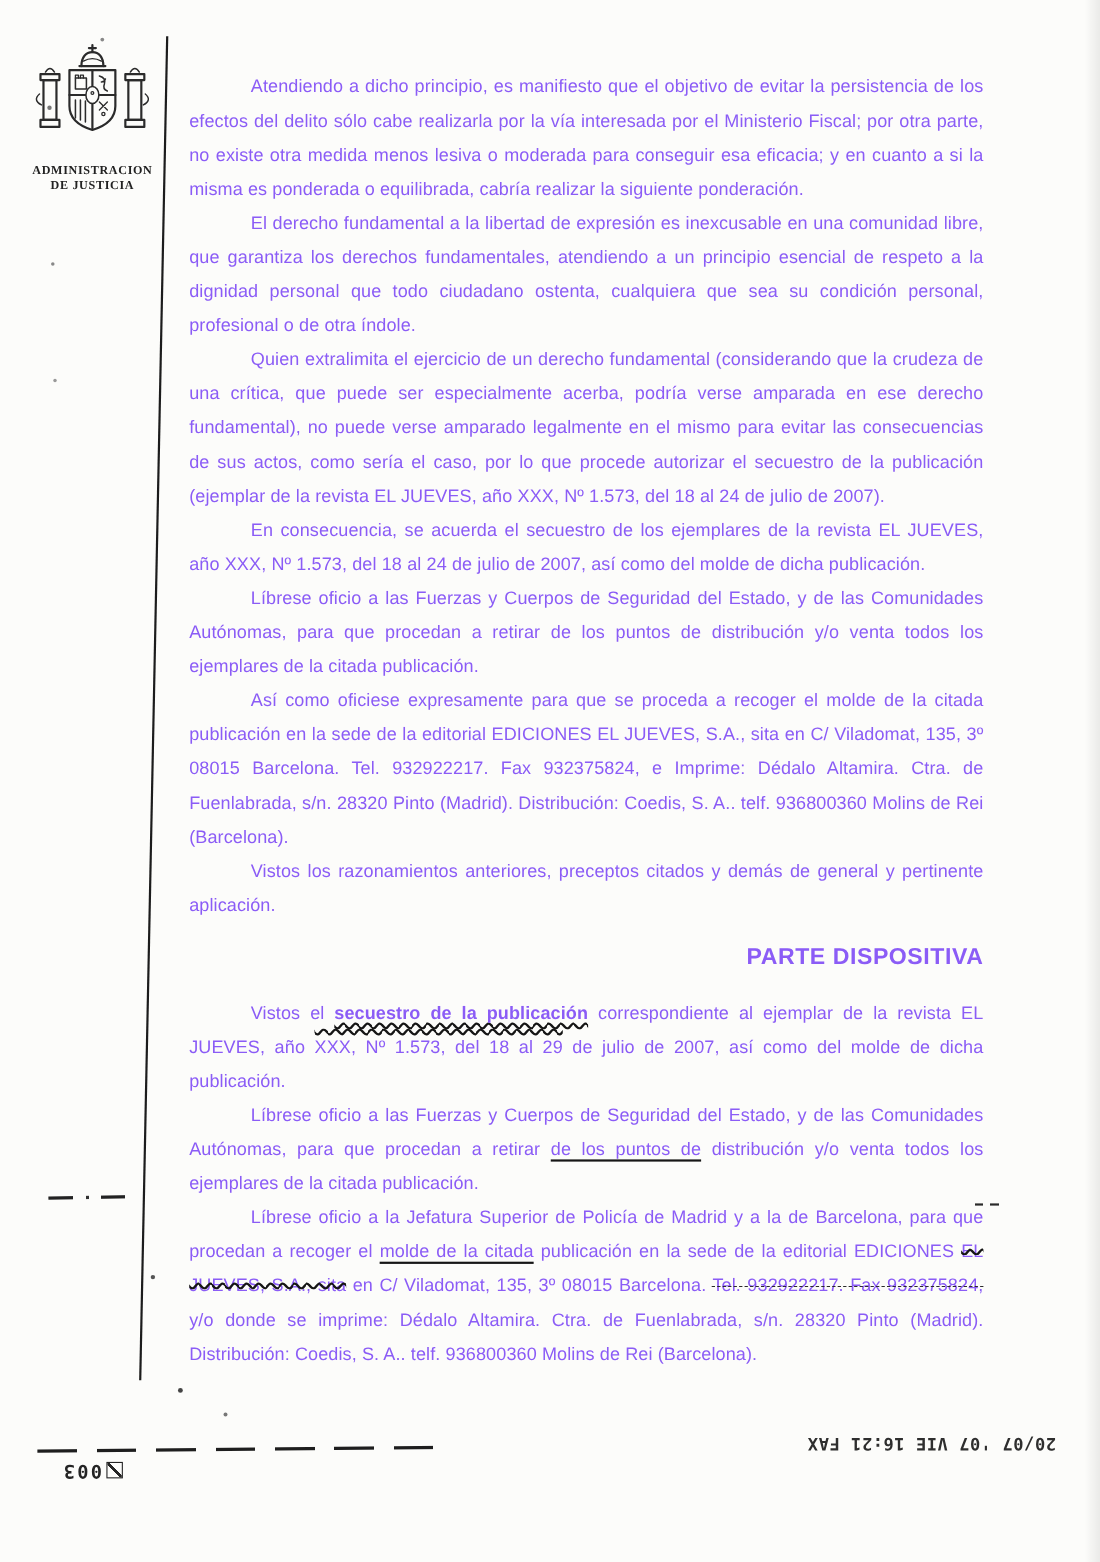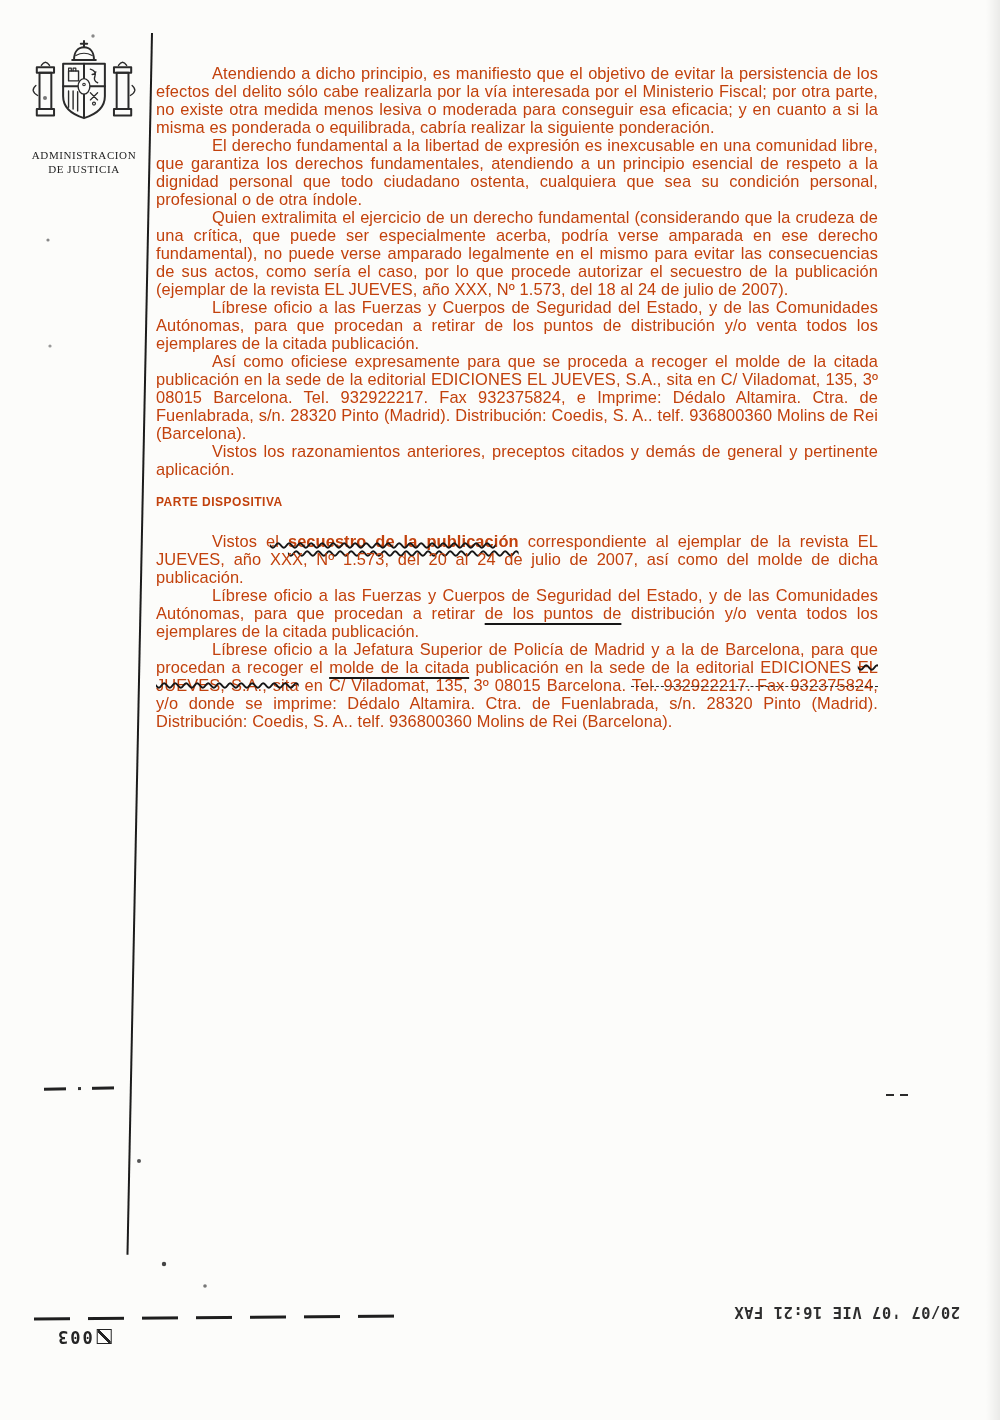--- a/index.html
+++ b/index.html
@@ -20,50 +20,50 @@
     pointer-events:none;
   }
 
   
   .margin-area { position:absolute; left:20px; top:38px; width:128px; text-align:center; }
   .coat { display:block; margin:0 auto; }
   .coat * { vector-effect:non-scaling-stroke; }
   .emblem-label {
     margin-top:6px;
     font-family:"Liberation Serif", serif;
-    font-weight:normal;
+    font-weight:bold;
     font-size:11px;
     letter-spacing:0.6px;
     line-height:14px;
     color:#222;
   }
 
   
   .vrule {
     position:absolute; left:151px; top:33px;
     width:1.7px; height:1222px;
     background:#1c1c1c;
     transform:rotate(1.15deg);
     transform-origin:top left;
   }
 
   
   .text-col {
-    position:absolute; left:156px; top:64px; width:722px;
-    font-size:16.4px; line-height:18px;
+    position:absolute; left:172px; top:64px; width:722px;
+    font-size:16.4px; line-height:31px;
     text-align:justify;
-    color:#c2410c;
+    color:#8b5cf6;
     letter-spacing:0.1px;
   }
   .para { margin:0; text-indent:56px; }
   .para.gap-top { }
   .heading {
     margin:15px 0 21px 0;
-    text-align:left;
-    font-size:12px; font-weight:bold;
+    text-align:right;
+    font-size:21px; font-weight:bold;
     letter-spacing:0.5px;
     text-indent:0;
   }
   .dispongo { text-indent:0; margin-left:-12px; }
   .dispongo strong { font-weight:bold; }
 
   
   .pen-wavy-u  { text-decoration:underline; text-decoration-style:wavy; text-decoration-thickness:1.6px; text-underline-offset:3px; text-decoration-color:#161616;font-weight:bold; }
   .pen-u       { text-decoration:underline; text-decoration-thickness:1.8px; text-underline-offset:4px; text-decoration-color:#161616; }
   .pen-over    { text-decoration:overline; text-decoration-style:wavy; text-decoration-thickness:1.5px; text-decoration-color:#161616; }
@@ -174,28 +174,29 @@
       <div>DE JUSTICIA</div>
     </div>
   </aside>
 
   <div class="vrule"></div>
 
   <main class="text-col">
     <p class="para">Atendiendo a dicho principio, es manifiesto que el objetivo de evitar la persistencia de los efectos del delito sólo cabe realizarla por la vía interesada por el Ministerio Fiscal; por otra parte, no existe otra medida menos lesiva o moderada para conseguir esa eficacia; y en cuanto a si la misma es ponderada o equilibrada, cabría realizar la siguiente ponderación.</p>
     <p class="para">El derecho fundamental a la libertad de expresión es inexcusable en una comunidad libre, que garantiza los derechos fundamentales, atendiendo a un principio esencial de respeto a la dignidad personal que todo ciudadano ostenta, cualquiera que sea su condición personal, profesional o de otra índole.</p>
     <p class="para">Quien extralimita el ejercicio de un derecho fundamental (considerando que la crudeza de una crítica, que puede ser especialmente acerba, podría verse amparada en ese derecho fundamental), no puede verse amparado legalmente en el mismo para evitar las consecuencias de sus actos, como sería el caso, por lo que procede autorizar el secuestro de la publicación (ejemplar de la revista EL JUEVES, año XXX, Nº 1.573, del 18 al 24 de julio de 2007).</p>
+    <p class="para">En consecuencia, se acuerda el secuestro de los ejemplares de la revista EL JUEVES, año XXX, Nº 1.573, del 18 al 24 de julio de 2007, así como del molde de dicha publicación.</p>
     <p class="para">Líbrese oficio a las Fuerzas y Cuerpos de Seguridad del Estado, y de las Comunidades Autónomas, para que procedan a retirar de los puntos de distribución y/o venta todos los ejemplares de la citada publicación.</p>
     <p class="para">Así como oficiese expresamente para que se proceda a recoger el molde de la citada publicación en la sede de la editorial EDICIONES EL JUEVES, S.A., sita en C/ Viladomat, 135, 3º 08015 Barcelona. Tel. 932922217. Fax 932375824, e Imprime: Dédalo Altamira. Ctra. de Fuenlabrada, s/n. 28320 Pinto (Madrid). Distribución: Coedis, S. A.. telf. 936800360 Molins de Rei (Barcelona).</p>
     <p class="para gap-top">Vistos los razonamientos anteriores, preceptos citados y demás de general y pertinente aplicación.</p>
 
     <h2 class="heading">PARTE DISPOSITIVA</h2>
 
 
-    <p class="para"><span>Vistos el </span><span class="pen-wavy-u">secuestro de la publicación</span><span> correspondiente al ejemplar de la revista EL JUEVES, año </span><span class="pen-over">XXX, Nº 1.573, del 20 al 24</span><span> de julio de 2007, así como del molde de dicha publicación.</span></p>
+    <p class="para"><span>Vistos el </span><span class="pen-wavy-u">secuestro de la publicación</span><span> correspondiente al ejemplar de la revista EL JUEVES, año </span><span class="pen-over">XXX, Nº 1.573, del 18 al 29</span><span> de julio de 2007, así como del molde de dicha publicación.</span></p>
 
     <p class="para"><span>Líbrese oficio a las Fuerzas y Cuerpos de Seguridad del Estado, y de las Comunidades Autónomas, para que procedan a retirar </span><span class="pen-u">de los puntos de</span><span> distribución y/o venta todos los ejemplares de la citada publicación.</span></p>
 
     <p class="para"><span>Líbrese oficio a la Jefatura Superior de Policía de Madrid y a la de Barcelona, para que procedan a recoger el </span><span class="pen-u">molde de la citada</span><span> publicación en la sede de la editorial EDICIONES </span><span class="pen-strike">EL JUEVES, S.A., sita</span><span> en C/ Viladomat, 135, 3º 08015 Barcelona. </span><span class="pen-dashes">Tel. 932922217. Fax 932375824,</span><span> y/o donde se imprime: Dédalo Altamira. Ctra. de Fuenlabrada, s/n. 28320 Pinto (Madrid). Distribución: Coedis, S. A.. telf. 936800360 Molins de Rei (Barcelona).</span></p>
   </main>
 
   <div class="margin-pen-dashes"></div>
   <div class="right-pen-dash"></div>
   <div class="bottom-dashes"></div>
 

